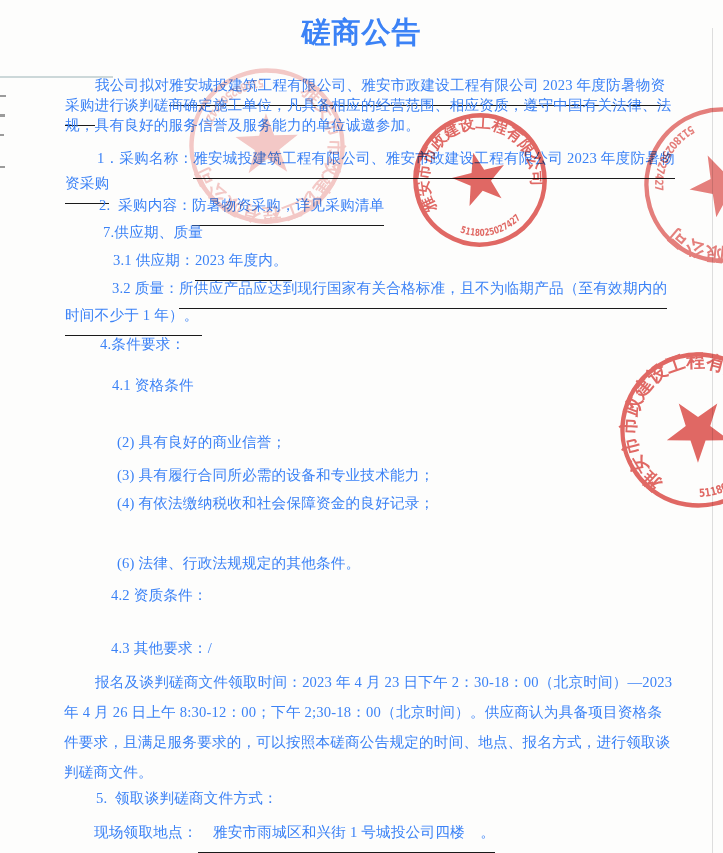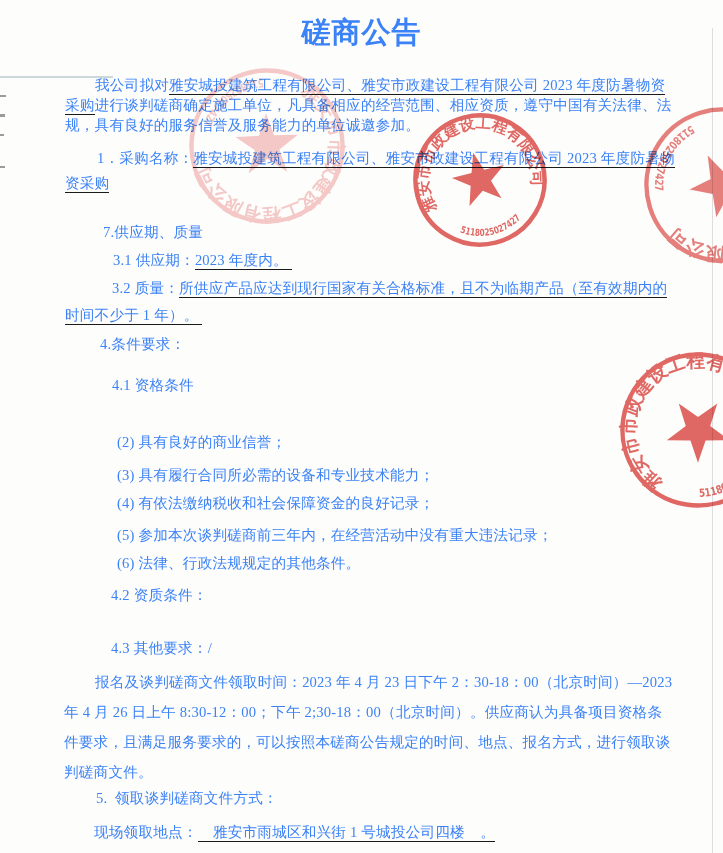--- a/index.html
+++ b/index.html
@@ -10,21 +10,21 @@
   }
   .doc-title{
     position:absolute;top:13px;left:0;width:723px;text-align:center;
     font-size:29px;font-weight:bold;letter-spacing:1px;
   }
   .line{
     position:absolute;white-space:pre;font-size:14.6px;line-height:20px;
     letter-spacing:0.2px;
   }
   .b{font-weight:normal;}
-  .u{border-bottom:1.2px solid #1a1a1a;padding-bottom:1px;}
+  .u{border-bottom:1.2px solid #1a1a1a;padding-bottom:12px;}
   .stamp{position:absolute;mix-blend-mode:multiply;pointer-events:none;}
   .art{position:absolute;}
   .hline{left:0;top:76px;width:113px;height:2px;background:#ccd8d9;}
   .vline{left:712px;top:28px;width:1px;height:825px;background:#dddddd;}
   .tick{background:#4a4a4a;opacity:.55;}
 </style>
 </head>
 <body>
 
 <div id="page">
@@ -38,32 +38,32 @@
 
   <div class="doc-title">磋商公告</div>
 
   <div class="line" style="left:95px;top:75px"><span>我公司拟对</span><span class="u">雅安城投建筑工程有限公司、雅安市政建设工程有限公司 2023 年度防暑物资</span></div>
   <div class="line" style="left:65px;top:95px"><span class="b u">采购</span><span>进行谈判磋商确定施工单位，凡具备相应的经营范围、相应资质，遵守中国有关法律、法</span></div>
   <div class="line" style="left:65px;top:115px"><span>规，具有良好的服务信誉及服务能力的单位诚邀参加。</span></div>
 
   <div class="line" style="left:97px;top:148px"><span class="b">1．采购名称：</span><span class="u">雅安城投建筑工程有限公司、雅安市政建设工程有限公司 2023 年度防暑物</span></div>
   <div class="line" style="left:65px;top:173px"><span class="u">资采购</span></div>
 
+  <div class="line" style="left:99px;top:195px"><span class="b">2.  采购内容：</span><span class="u">防暑物资采购，详见采购清单</span></div>
 
   <div class="line" style="left:103px;top:222px"><span class="b">7.供应期、质量</span></div>
   <div class="line" style="left:113px;top:250px"><span class="b">3.1 供应期：</span><span class="u">2023 年度内。 </span></div>
   <div class="line" style="left:112px;top:278px"><span class="b">3.2 质量：</span><span class="u">所供应产品应达到现行国家有关合格标准，且不为临期产品（至有效期内的</span></div>
   <div class="line" style="left:65px;top:305px"><span class="u">时间不少于 1 年）。 </span></div>
 
   <div class="line" style="left:100px;top:334px"><span class="b">4.条件要求：</span></div>
   <div class="line" style="left:112px;top:375px"><span>4.1 资格条件</span></div>
   <div class="line" style="left:117px;top:432px"><span>(2) 具有良好的商业信誉；</span></div>
   <div class="line" style="left:117px;top:465px"><span>(3) 具有履行合同所必需的设备和专业技术能力；</span></div>
   <div class="line" style="left:117px;top:493px"><span>(4) 有依法缴纳税收和社会保障资金的良好记录；</span></div>
-  <div class="line" style="left:117px;top:525px"><span>(5) 参加本次谈判磋商前三年内，在经营活动中没有重大违法记录；</span></div>
   <div class="line" style="left:117px;top:553px"><span>(6) 法律、行政法规规定的其他条件。</span></div>
   <div class="line" style="left:111px;top:585px"><span>4.2 资质条件：</span></div>
   <div class="line" style="left:111px;top:638px"><span>4.3 其他要求：/</span></div>
 
   <div class="line" style="left:95px;top:672px"><span class="b">报名及谈判磋商文件领取时间：</span><span class="b">2023 年 4 月</span><span> 23 日下午 2：30-18：00（北京时间）</span><span class="b">—2023</span></div>
   <div class="line" style="left:64px;top:702px"><span class="b">年 4 月 26 日上午 8:30-12：00；</span><span>下午 2;30-18：00（北京时间）。供应商认为具备项目资格条</span></div>
   <div class="line" style="left:64px;top:732px"><span>件要求，且满足服务要求的，可以按照本磋商公告规定的时间、地点、报名方式，进行领取谈</span></div>
   <div class="line" style="left:64px;top:762px"><span>判磋商文件。</span></div>
 
   <div class="line" style="left:96px;top:788px"><span class="b">5.  领取谈判磋商文件方式：</span></div>

